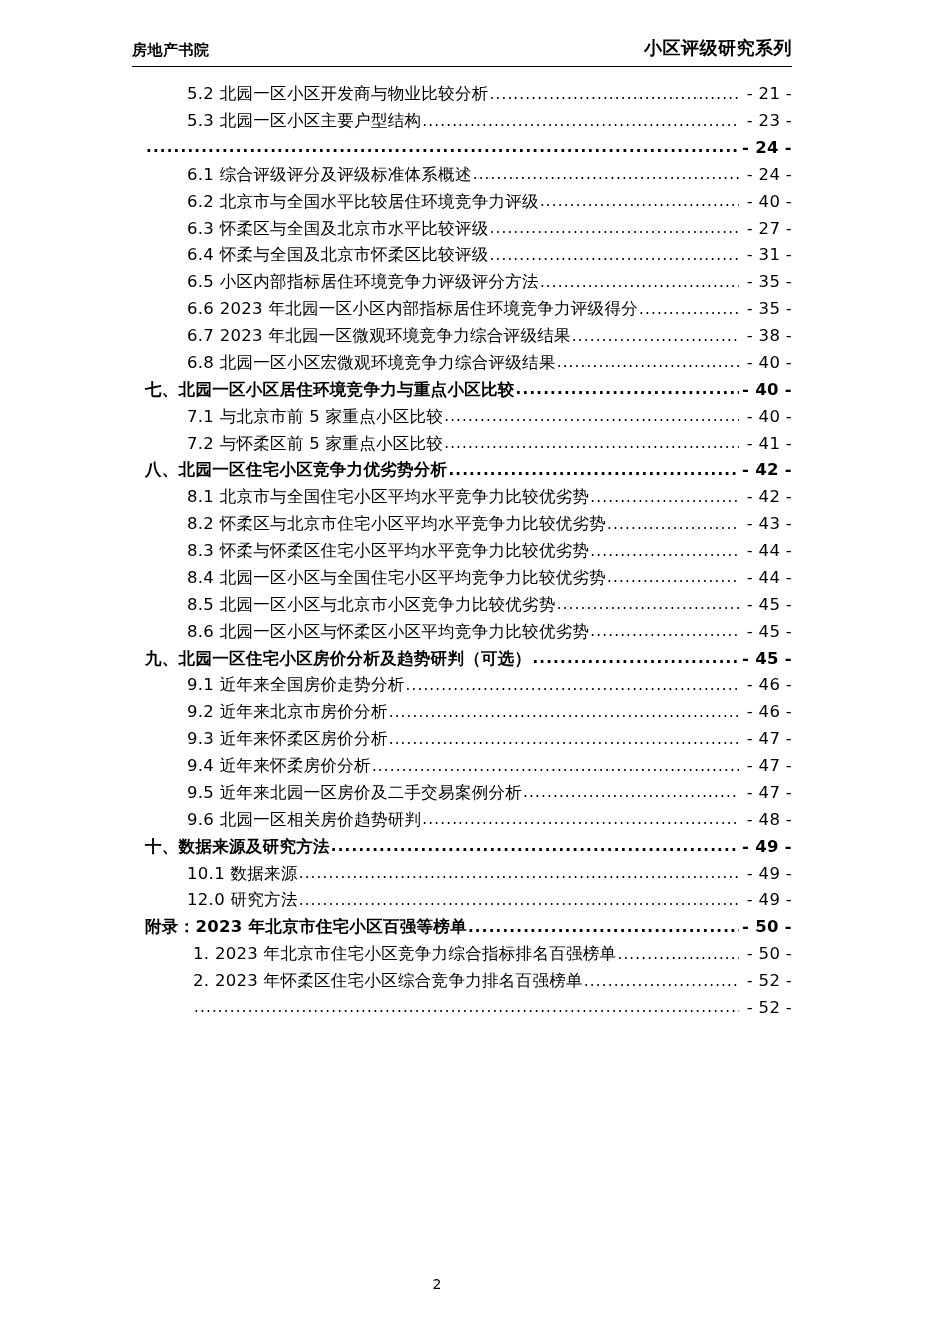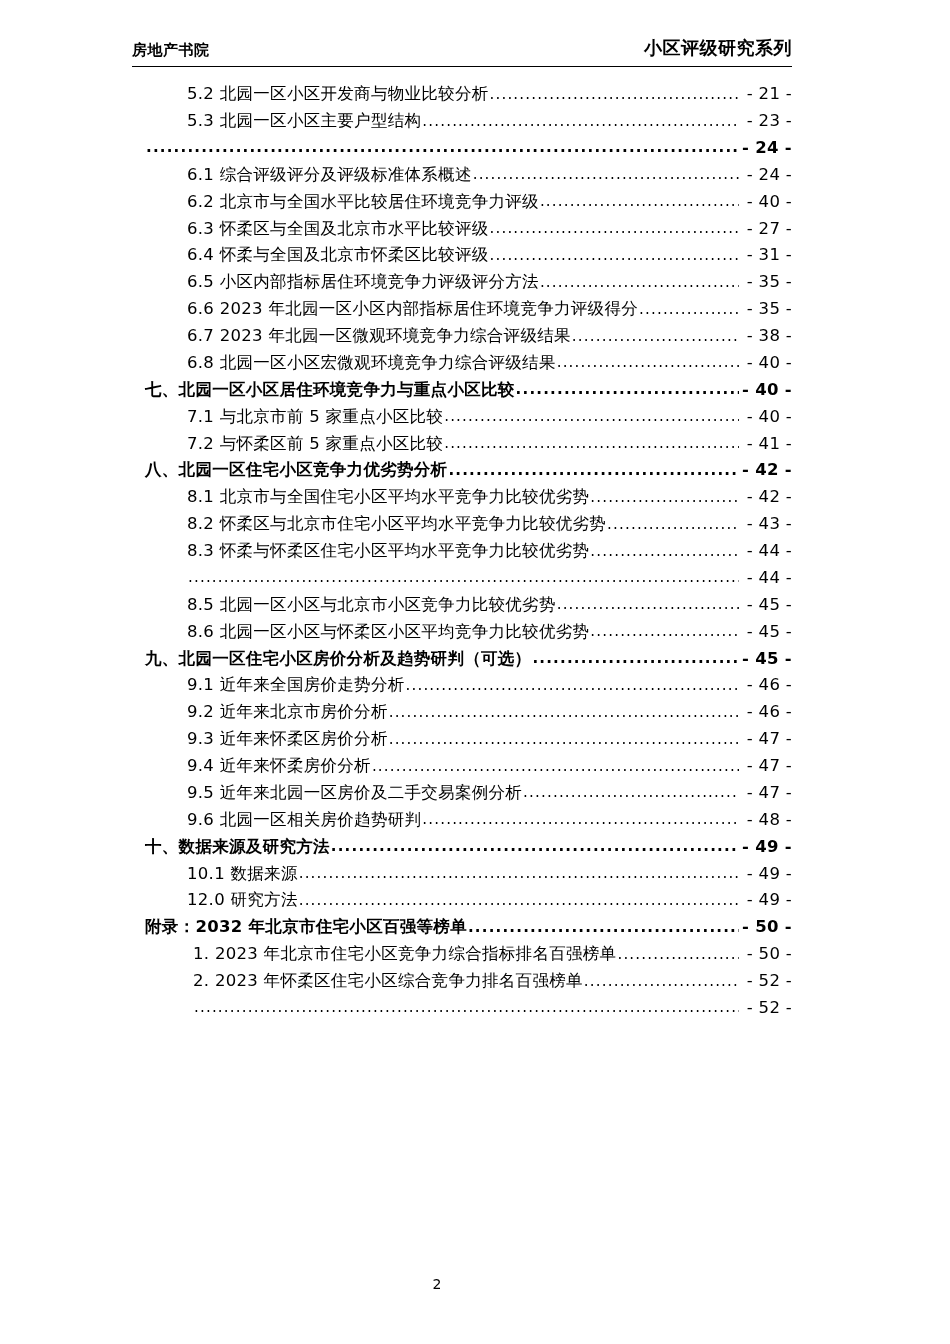--- a/index.html
+++ b/index.html
@@ -181,20 +181,21 @@
         <span class="label">8.2  怀柔区与北京市住宅小区平均水平竞争力比较优劣势</span>
         <span class="dots">...........................................................................................................................................</span>
         <span class="page-num">- 43 -</span>
       </div>
       <div class="toc-row lvl-2">
         <span class="label">8.3  怀柔与怀柔区住宅小区平均水平竞争力比较优劣势</span>
         <span class="dots">...........................................................................................................................................</span>
         <span class="page-num">- 44 -</span>
       </div>
       <div class="toc-row lvl-2">
+        <span class="label">8.4  北园一区小区与全国住宅小区平均竞争力比较优劣势</span>
         <span class="dots">...........................................................................................................................................</span>
         <span class="page-num">- 44 -</span>
       </div>
       <div class="toc-row lvl-2">
         <span class="label">8.5  北园一区小区与北京市小区竞争力比较优劣势</span>
         <span class="dots">...........................................................................................................................................</span>
         <span class="page-num">- 45 -</span>
       </div>
       <div class="toc-row lvl-2">
         <span class="label">8.6  北园一区小区与怀柔区小区平均竞争力比较优劣势</span>
@@ -245,21 +246,21 @@
         <span class="label">10.1  数据来源</span>
         <span class="dots">...........................................................................................................................................</span>
         <span class="page-num">- 49 -</span>
       </div>
       <div class="toc-row lvl-2">
         <span class="label">12.0  研究方法</span>
         <span class="dots">...........................................................................................................................................</span>
         <span class="page-num">- 49 -</span>
       </div>
       <div class="toc-row lvl-appendix bold">
-        <span class="label">附录：2032 年北京市住宅小区百强等榜单</span>
+        <span class="label">附录：2023 年北京市住宅小区百强等榜单</span>
         <span class="dots">...........................................................................................................................................</span>
         <span class="page-num">- 50 -</span>
       </div>
       <div class="toc-row lvl-appendix-sub">
         <span class="label">1.  2023 年北京市住宅小区竞争力综合指标排名百强榜单</span>
         <span class="dots">...........................................................................................................................................</span>
         <span class="page-num">- 50 -</span>
       </div>
       <div class="toc-row lvl-appendix-sub">
         <span class="label">2.  2023 年怀柔区住宅小区综合竞争力排名百强榜单</span>

